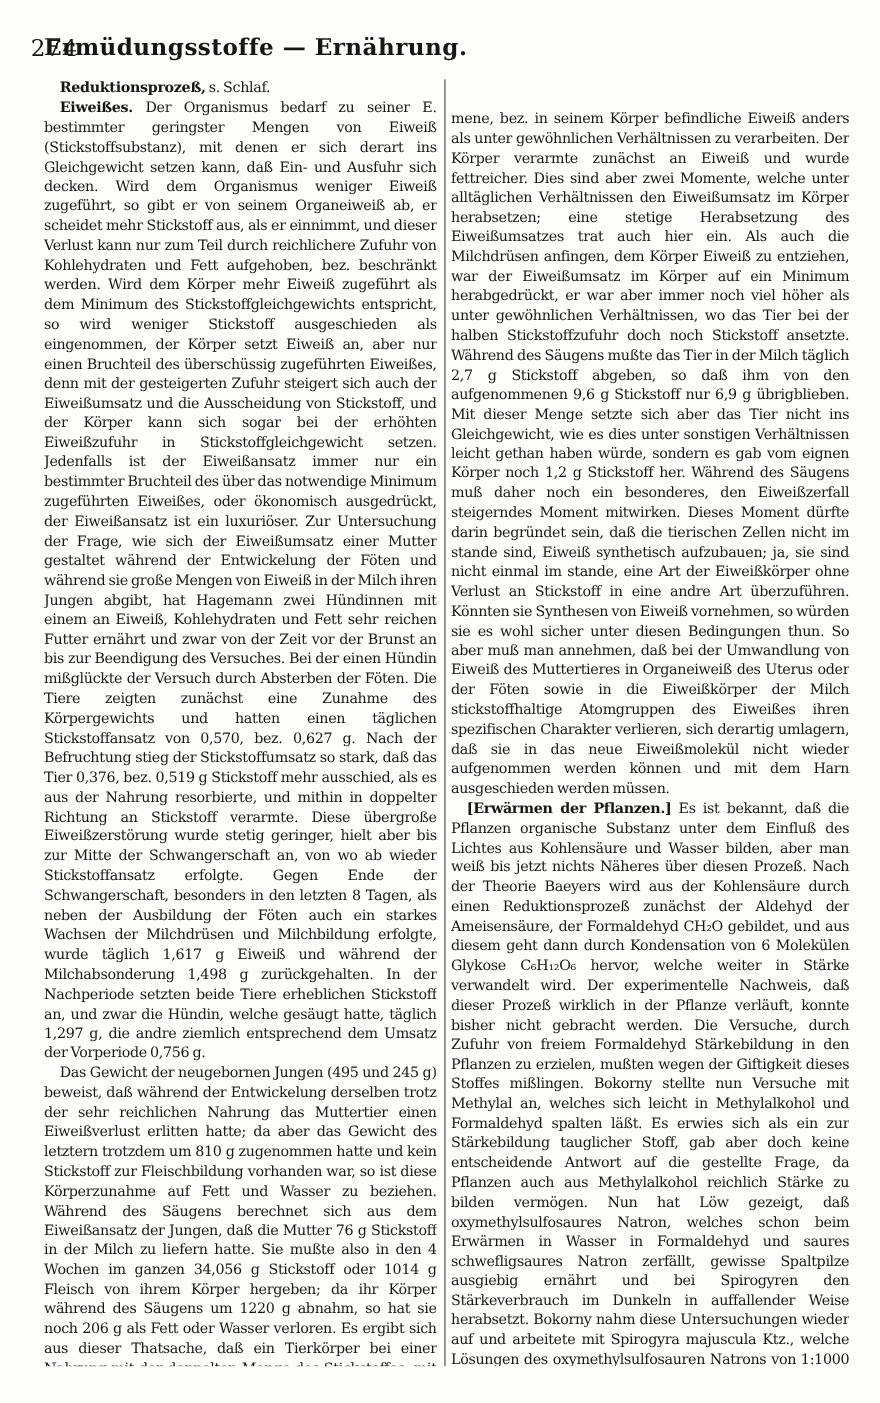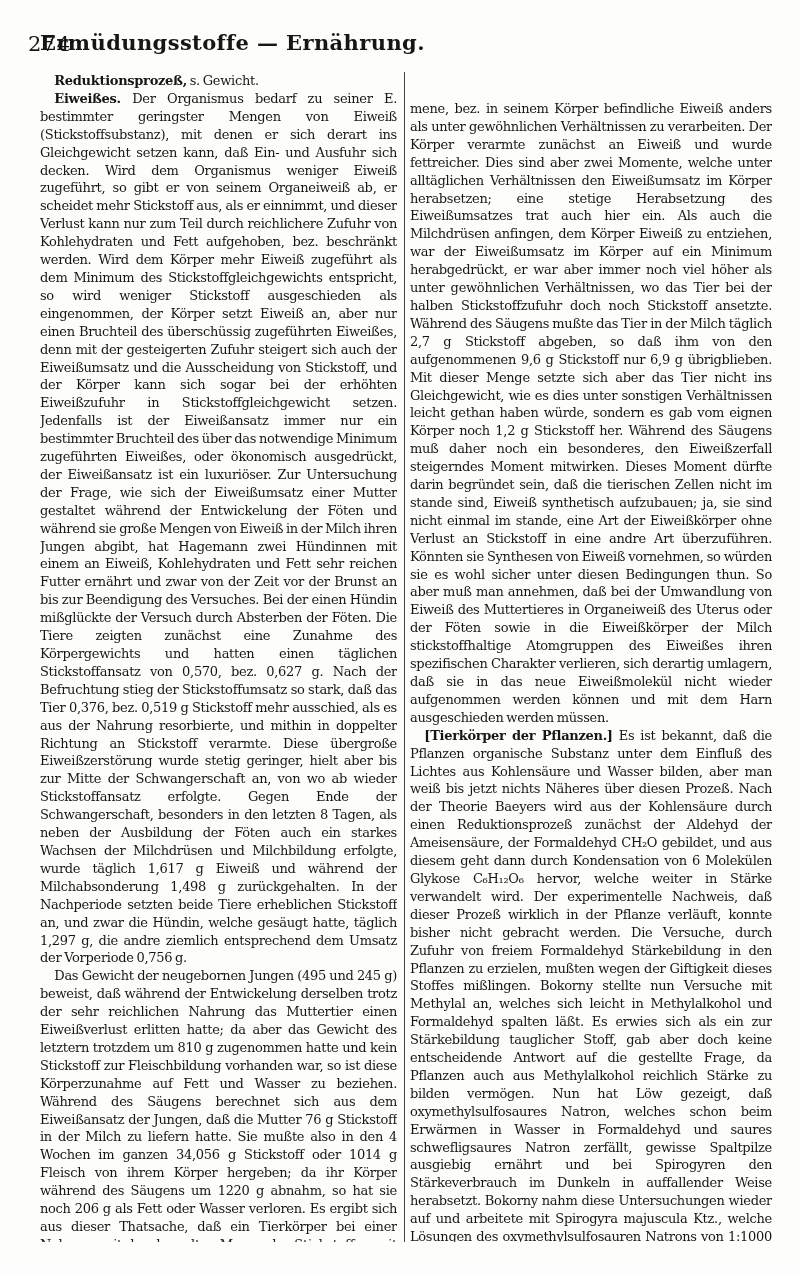--- a/index.html
+++ b/index.html
@@ -48,29 +48,29 @@
 
   <div class="header">
     <span class="pagenum">274</span>
     <span class="title">Ermüdungsstoffe — Ernährung.</span>
   </div>
 
   <div class="columns">
 
     <div class="col col-left">
       <p><span class="lead">Reduktionsprozeß,</span>
-        <span>s. Gewicht.</span></p>
+        <span>s. Schlaf.</span></p>
       <p><span class="lead">Eiweißes.</span>
         <span>Der Organismus bedarf zu seiner E. bestimmter geringster Mengen von Eiweiß (Stickstoffsubstanz), mit denen er sich derart ins Gleichgewicht setzen kann, daß Ein- und Ausfuhr sich decken. Wird dem Organismus weniger Eiweiß zugeführt, so gibt er von seinem Organeiweiß ab, er scheidet mehr Stickstoff aus, als er einnimmt, und dieser Verlust kann nur zum Teil durch reichlichere Zufuhr von Kohlehydraten und Fett aufgehoben, bez. beschränkt werden. Wird dem Körper mehr Eiweiß zugeführt als dem Minimum des Stickstoffgleichgewichts entspricht, so wird weniger Stickstoff ausgeschieden als eingenommen, der Körper setzt Eiweiß an, aber nur einen Bruchteil des überschüssig zugeführten Eiweißes, denn mit der gesteigerten Zufuhr steigert sich auch der Eiweißumsatz und die Ausscheidung von Stickstoff, und der Körper kann sich sogar bei der erhöhten Eiweißzufuhr in Stickstoffgleichgewicht setzen. Jedenfalls ist der Eiweißansatz immer nur ein bestimmter Bruchteil des über das notwendige Minimum zugeführten Eiweißes, oder ökonomisch ausgedrückt, der Eiweißansatz ist ein luxuriöser. Zur Untersuchung der Frage, wie sich der Eiweißumsatz einer Mutter gestaltet während der Entwickelung der Föten und während sie große Mengen von Eiweiß in der Milch ihren Jungen abgibt, hat Hagemann zwei Hündinnen mit einem an Eiweiß, Kohlehydraten und Fett sehr reichen Futter ernährt und zwar von der Zeit vor der Brunst an bis zur Beendigung des Versuches. Bei der einen Hündin mißglückte der Versuch durch Absterben der Föten. Die Tiere zeigten zunächst eine Zunahme des Körpergewichts und hatten einen täglichen Stickstoffansatz von 0,570, bez. 0,627 g. Nach der Befruchtung stieg der Stickstoffumsatz so stark, daß das Tier 0,376, bez. 0,519 g Stickstoff mehr ausschied, als es aus der Nahrung resorbierte, und mithin in doppelter Richtung an Stickstoff verarmte. Diese übergroße Eiweißzerstörung wurde stetig geringer, hielt aber bis zur Mitte der Schwangerschaft an, von wo ab wieder Stickstoffansatz erfolgte. Gegen Ende der Schwangerschaft, besonders in den letzten 8 Tagen, als neben der Ausbildung der Föten auch ein starkes Wachsen der Milchdrüsen und Milchbildung erfolgte, wurde täglich 1,617 g Eiweiß und während der Milchabsonderung 1,498 g zurückgehalten. In der Nachperiode setzten beide Tiere erheblichen Stickstoff an, und zwar die Hündin, welche gesäugt hatte, täglich 1,297 g, die andre ziemlich entsprechend dem Umsatz der Vorperiode 0,756 g.</span></p>
       <p><span>Das Gewicht der neugebornen Jungen (495 und 245 g) beweist, daß während der Entwickelung derselben trotz der sehr reichlichen Nahrung das Muttertier einen Eiweißverlust erlitten hatte; da aber das Gewicht des letztern trotzdem um 810 g zugenommen hatte und kein Stickstoff zur Fleischbildung vorhanden war, so ist diese Körperzunahme auf Fett und Wasser zu beziehen. Während des Säugens berechnet sich aus dem Eiweißansatz der Jungen, daß die Mutter 76 g Stickstoff in der Milch zu liefern hatte. Sie mußte also in den 4 Wochen im ganzen 34,056 g Stickstoff oder 1014 g Fleisch von ihrem Körper hergeben; da ihr Körper während des Säugens um 1220 g abnahm, so hat sie noch 206 g als Fett oder Wasser verloren. Es ergibt sich aus dieser Thatsache, daß ein Tierkörper bei einer Nahrung mit der doppelten Menge des Stickstoffes, mit der er sich unter gewöhnlichen Verhältnissen ins Gleichgewicht gesetzt hatte, durch Brunst, Begattung und Schwangerschaft gezwungen wurde, das mit der Nahrung aufgenom-</span></p>
     </div>
 
     <div class="divider"></div>
 
     <div class="col col-right">
       <p class="cont"><span>mene, bez. in seinem Körper befindliche Eiweiß anders als unter gewöhnlichen Verhältnissen zu verarbeiten. Der Körper verarmte zunächst an Eiweiß und wurde fettreicher. Dies sind aber zwei Momente, welche unter alltäglichen Verhältnissen den Eiweißumsatz im Körper herabsetzen; eine stetige Herabsetzung des Eiweißumsatzes trat auch hier ein. Als auch die Milchdrüsen anfingen, dem Körper Eiweiß zu entziehen, war der Eiweißumsatz im Körper auf ein Minimum herabgedrückt, er war aber immer noch viel höher als unter gewöhnlichen Verhältnissen, wo das Tier bei der halben Stickstoffzufuhr doch noch Stickstoff ansetzte. Während des Säugens mußte das Tier in der Milch täglich 2,7 g Stickstoff abgeben, so daß ihm von den aufgenommenen 9,6 g Stickstoff nur 6,9 g übrigblieben. Mit dieser Menge setzte sich aber das Tier nicht ins Gleichgewicht, wie es dies unter sonstigen Verhältnissen leicht gethan haben würde, sondern es gab vom eignen Körper noch 1,2 g Stickstoff her. Während des Säugens muß daher noch ein besonderes, den Eiweißzerfall steigerndes Moment mitwirken. Dieses Moment dürfte darin begründet sein, daß die tierischen Zellen nicht im stande sind, Eiweiß synthetisch aufzubauen; ja, sie sind nicht einmal im stande, eine Art der Eiweißkörper ohne Verlust an Stickstoff in eine andre Art überzuführen. Könnten sie Synthesen von Eiweiß vornehmen, so würden sie es wohl sicher unter diesen Bedingungen thun. So aber muß man annehmen, daß bei der Umwandlung von Eiweiß des Muttertieres in Organeiweiß des Uterus oder der Föten sowie in die Eiweißkörper der Milch stickstoffhaltige Atomgruppen des Eiweißes ihren spezifischen Charakter verlieren, sich derartig umlagern, daß sie in das neue Eiweißmolekül nicht wieder aufgenommen werden können und mit dem Harn ausgeschieden werden müssen.</span></p>
-      <p><span class="lead">[Tierkörper der Pflanzen.]</span>
+      <p><span class="lead">[Erwärmen der Pflanzen.]</span>
         <span>Es ist bekannt, daß die Pflanzen organische Substanz unter dem Einfluß des Lichtes aus Kohlensäure und Wasser bilden, aber man weiß bis jetzt nichts Näheres über diesen Prozeß. Nach der Theorie Baeyers wird aus der Kohlensäure durch einen Reduktionsprozeß zunächst der Aldehyd der Ameisensäure, der Formaldehyd CH₂O gebildet, und aus diesem geht dann durch Kondensation von 6 Molekülen Glykose C₆H₁₂O₆ hervor, welche weiter in Stärke verwandelt wird. Der experimentelle Nachweis, daß dieser Prozeß wirklich in der Pflanze verläuft, konnte bisher nicht gebracht werden. Die Versuche, durch Zufuhr von freiem Formaldehyd Stärkebildung in den Pflanzen zu erzielen, mußten wegen der Giftigkeit dieses Stoffes mißlingen. Bokorny stellte nun Versuche mit Methylal an, welches sich leicht in Methylalkohol und Formaldehyd spalten läßt. Es erwies sich als ein zur Stärkebildung tauglicher Stoff, gab aber doch keine entscheidende Antwort auf die gestellte Frage, da Pflanzen auch aus Methylalkohol reichlich Stärke zu bilden vermögen. Nun hat Löw gezeigt, daß oxymethylsulfosaures Natron, welches schon beim Erwärmen in Wasser in Formaldehyd und saures schwefligsaures Natron zerfällt, gewisse Spaltpilze ausgiebig ernährt und bei Spirogyren den Stärkeverbrauch im Dunkeln in auffallender Weise herabsetzt. Bokorny nahm diese Untersuchungen wieder auf und arbeitete mit Spirogyra majuscula Ktz., welche Lösungen des oxymethylsulfosauren Natrons von 1:1000 und sogar noch stärkere recht gut verträgt und darin ruhig weiter wächst, wenn es nicht an den sonst noch zur E. erforderlichen mineralischen</span></p>
     </div>
 
   </div>
 
 </div>
 
 </body></html>

